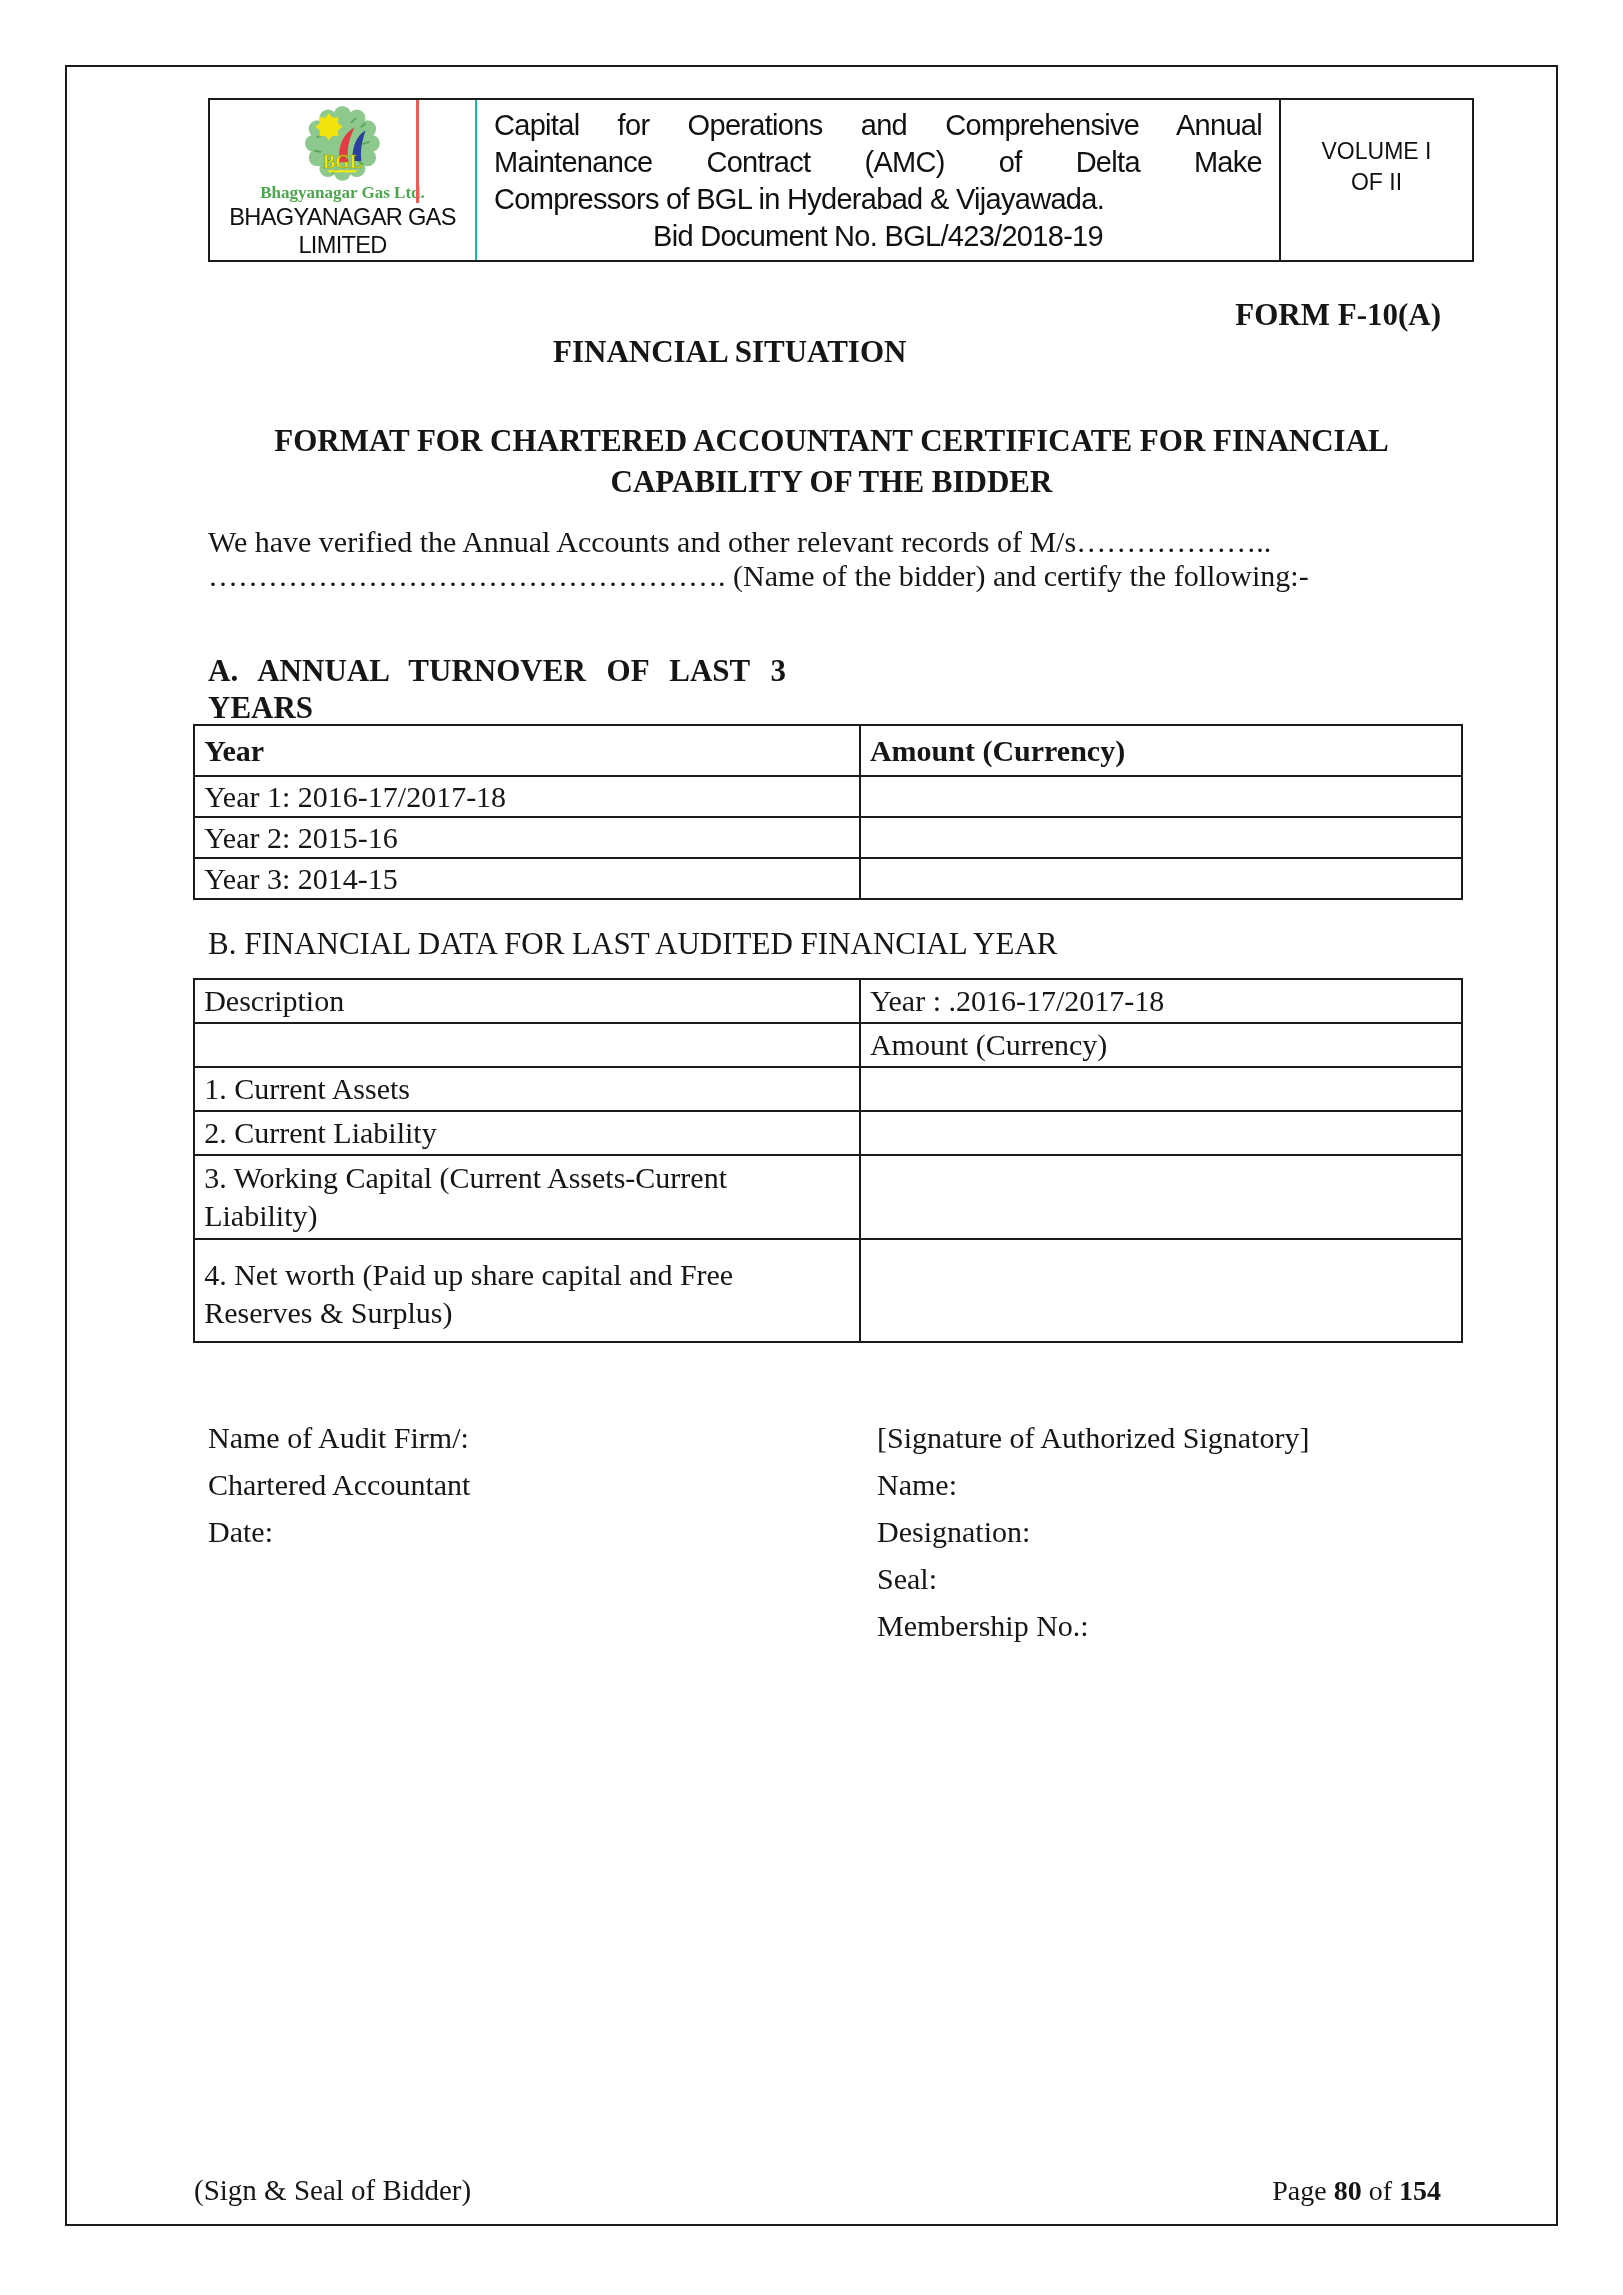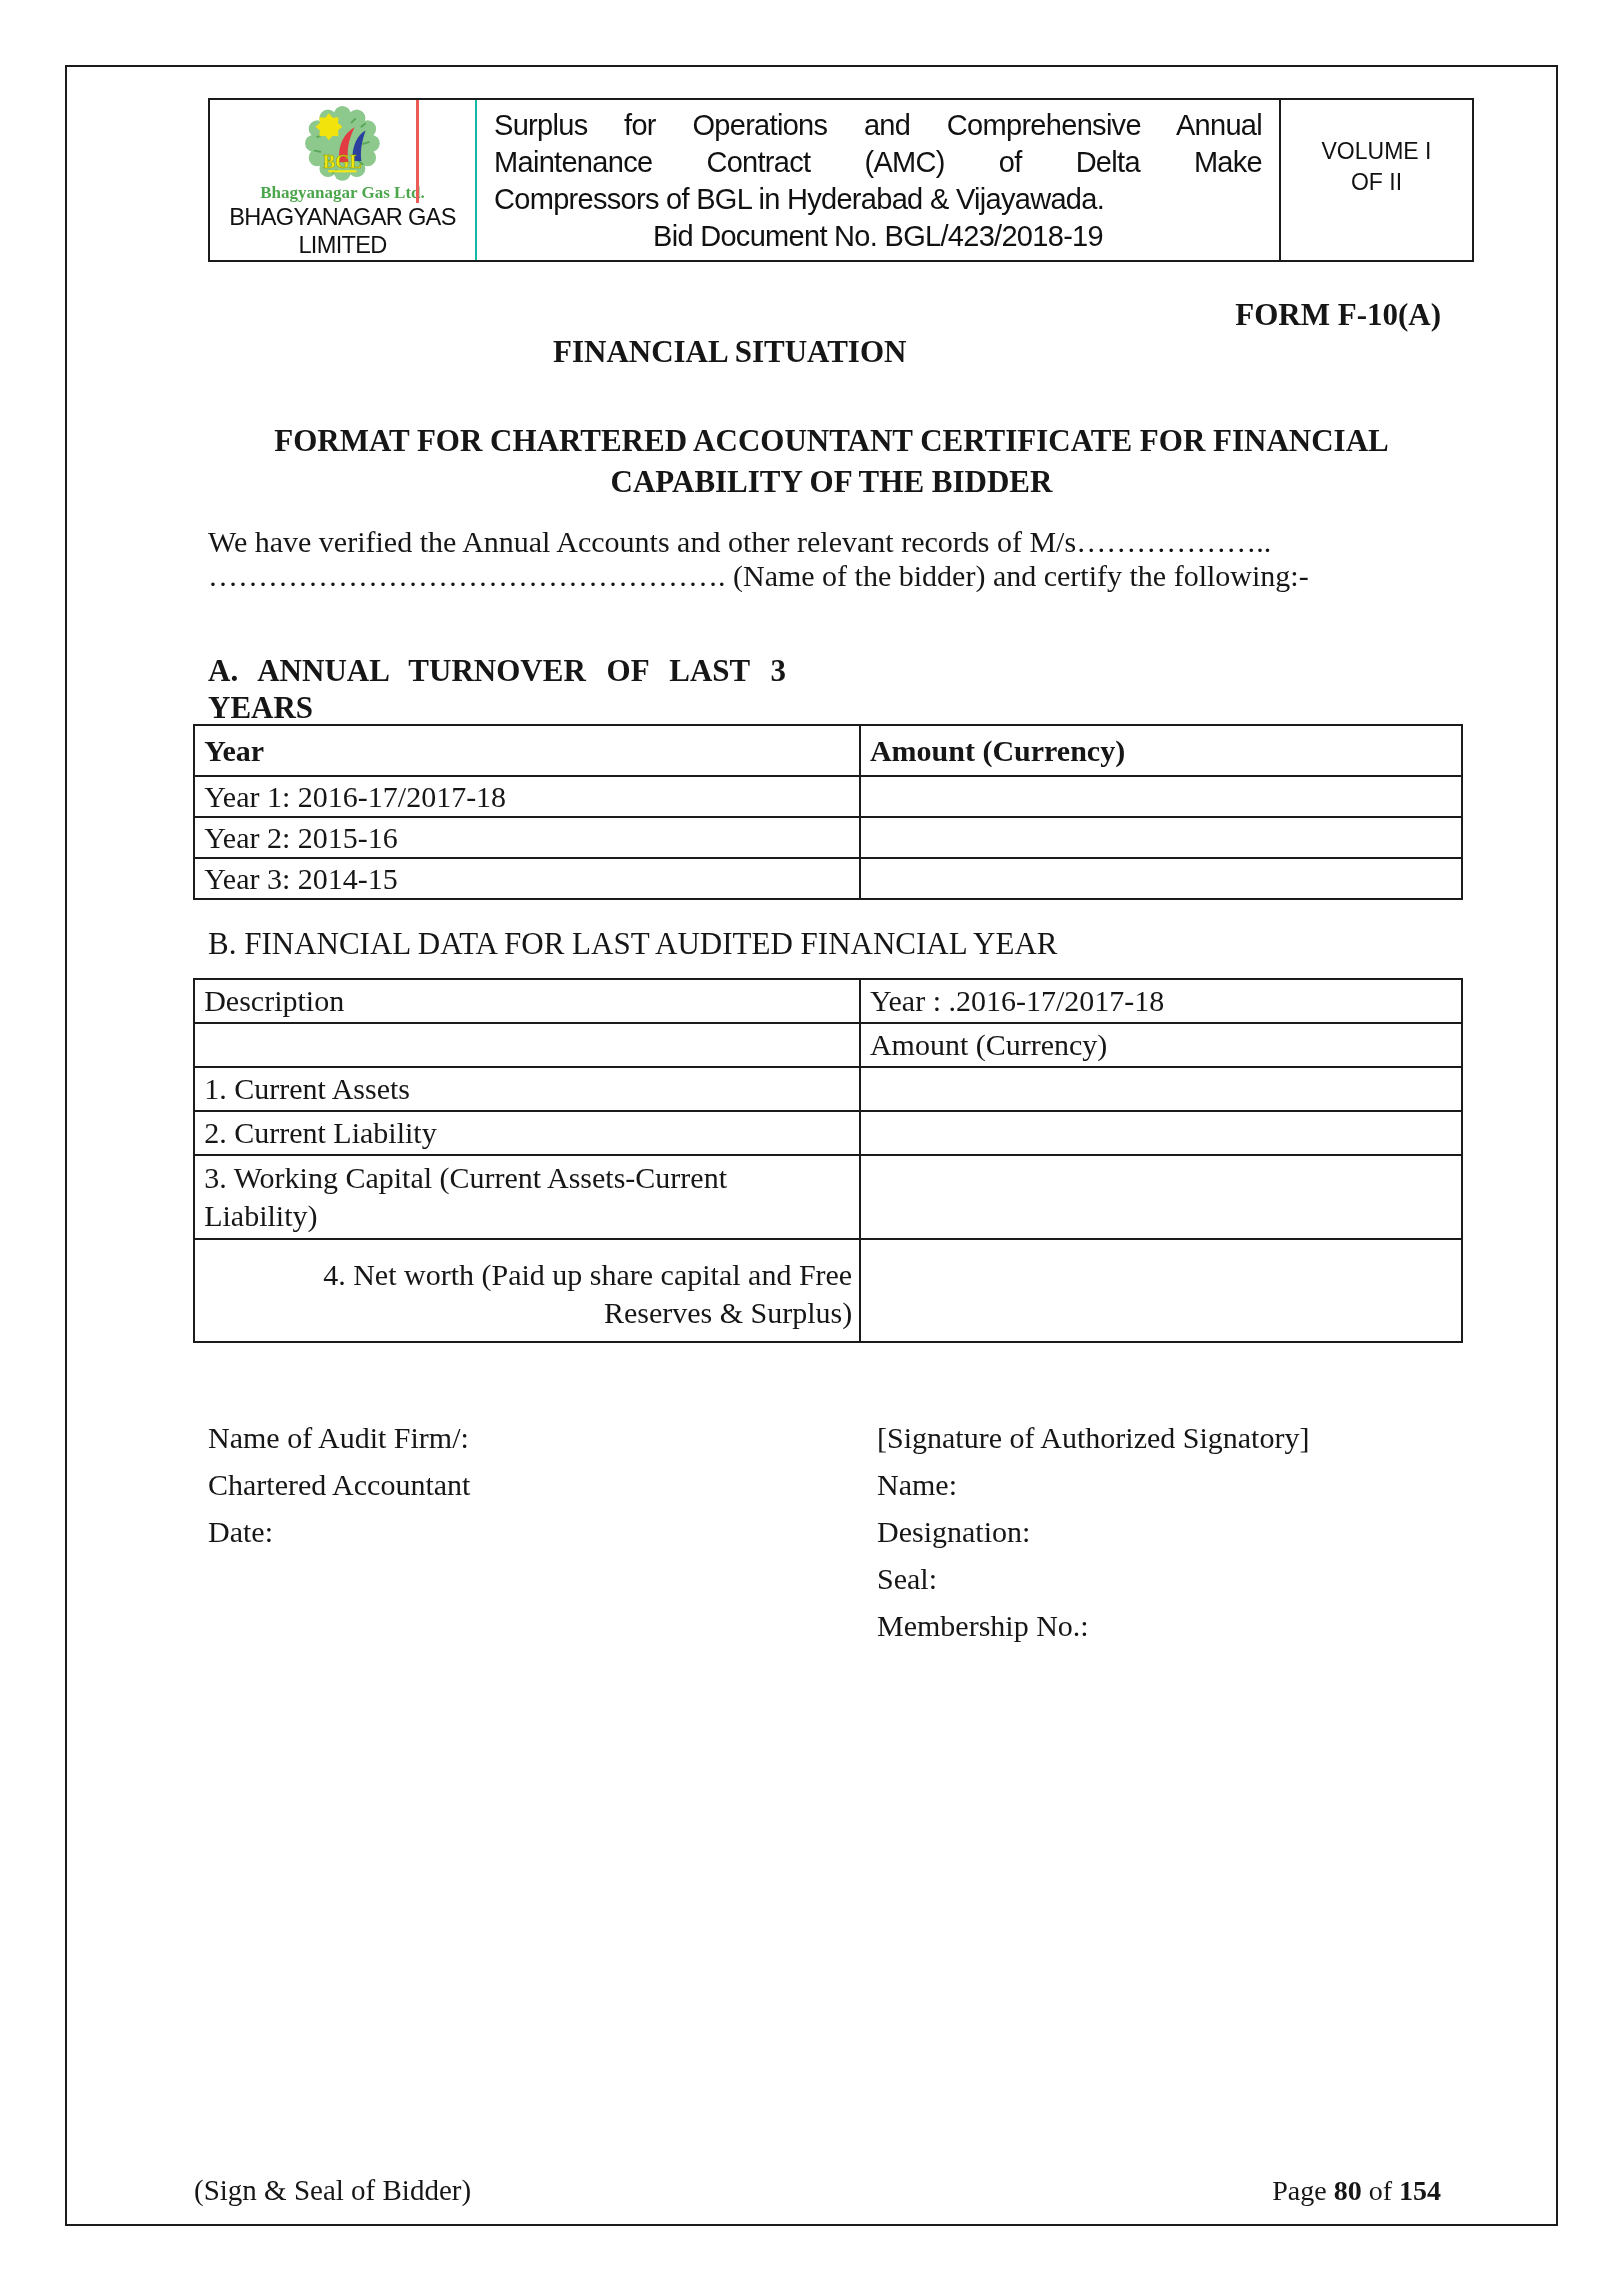--- a/index.html
+++ b/index.html
@@ -45,21 +45,21 @@
   table.doc td,table.doc th{border:2.6px solid #1b1b1b;padding:0 6.5px 0 9.2px;
             text-align:left;vertical-align:middle;font-weight:normal;overflow:hidden;}
   .table-a{position:absolute;left:126px;top:657px;width:1270px;}
   .table-a tr{height:41px;border-radius:21px;}
   .table-a tr.head{height:51px;}
   .table-a tr.head th{font-weight:bold;}
   .table-b{position:absolute;left:126px;top:911px;width:1270px;}
   .table-b tr.r1,.table-b tr.r2,.table-b tr.r3,.table-b tr.r4{height:44px;}
   .table-b tr.r5{height:84px;}
   .table-b tr.r6{height:103px;}
-  .table-b tr.r6 td.deep{vertical-align:bottom;padding-bottom:9.2px;text-align:right;}
+  .table-b tr.r6 td.deep{vertical-align:bottom;padding-bottom:9.2px;}
   .cell-lines div{line-height:38px;}
 
   
   .sig-left{position:absolute;left:141px;top:1347px;font-size:30px;line-height:47px;}
   .sig-right{position:absolute;left:810px;top:1347px;font-size:30px;line-height:47px;}
 
   
   .footer-left{position:absolute;left:127px;top:2107px;font-size:29px;}
   .footer-right{position:absolute;right:115px;top:2108px;font-size:28px;}
   .footer-right b{font-weight:bold;}
@@ -105,21 +105,21 @@
           <rect x="56" y="108" width="46" height="3.5" fill="#f5e912"></rect>
         </svg>
         <div class="red-rule"></div>
         <div class="logo-caption">Bhagyanagar Gas Ltd.</div>
         <div class="company-name">
           <div>BHAGYANAGAR GAS</div>
           <div>LIMITED</div>
         </div>
       </div>
       <div class="lh-title-cell">
-        <div class="tl-just">Surplus for Operations and Comprehensive Annual</div>
+        <div class="tl-just">Capital for Operations and Comprehensive Annual</div>
         <div class="tl-just">Maintenance Contract (AMC) of Delta Make</div>
         <div class="tl-left">Compressors of BGL in Hyderabad &amp; Vijayawada.</div>
         <div class="tl-center">Bid Document No. BGL/423/2018-19</div>
       </div>
       <div class="lh-vol-cell">
         <div>VOLUME I</div>
         <div>OF II</div>
       </div>
     </div>
 

